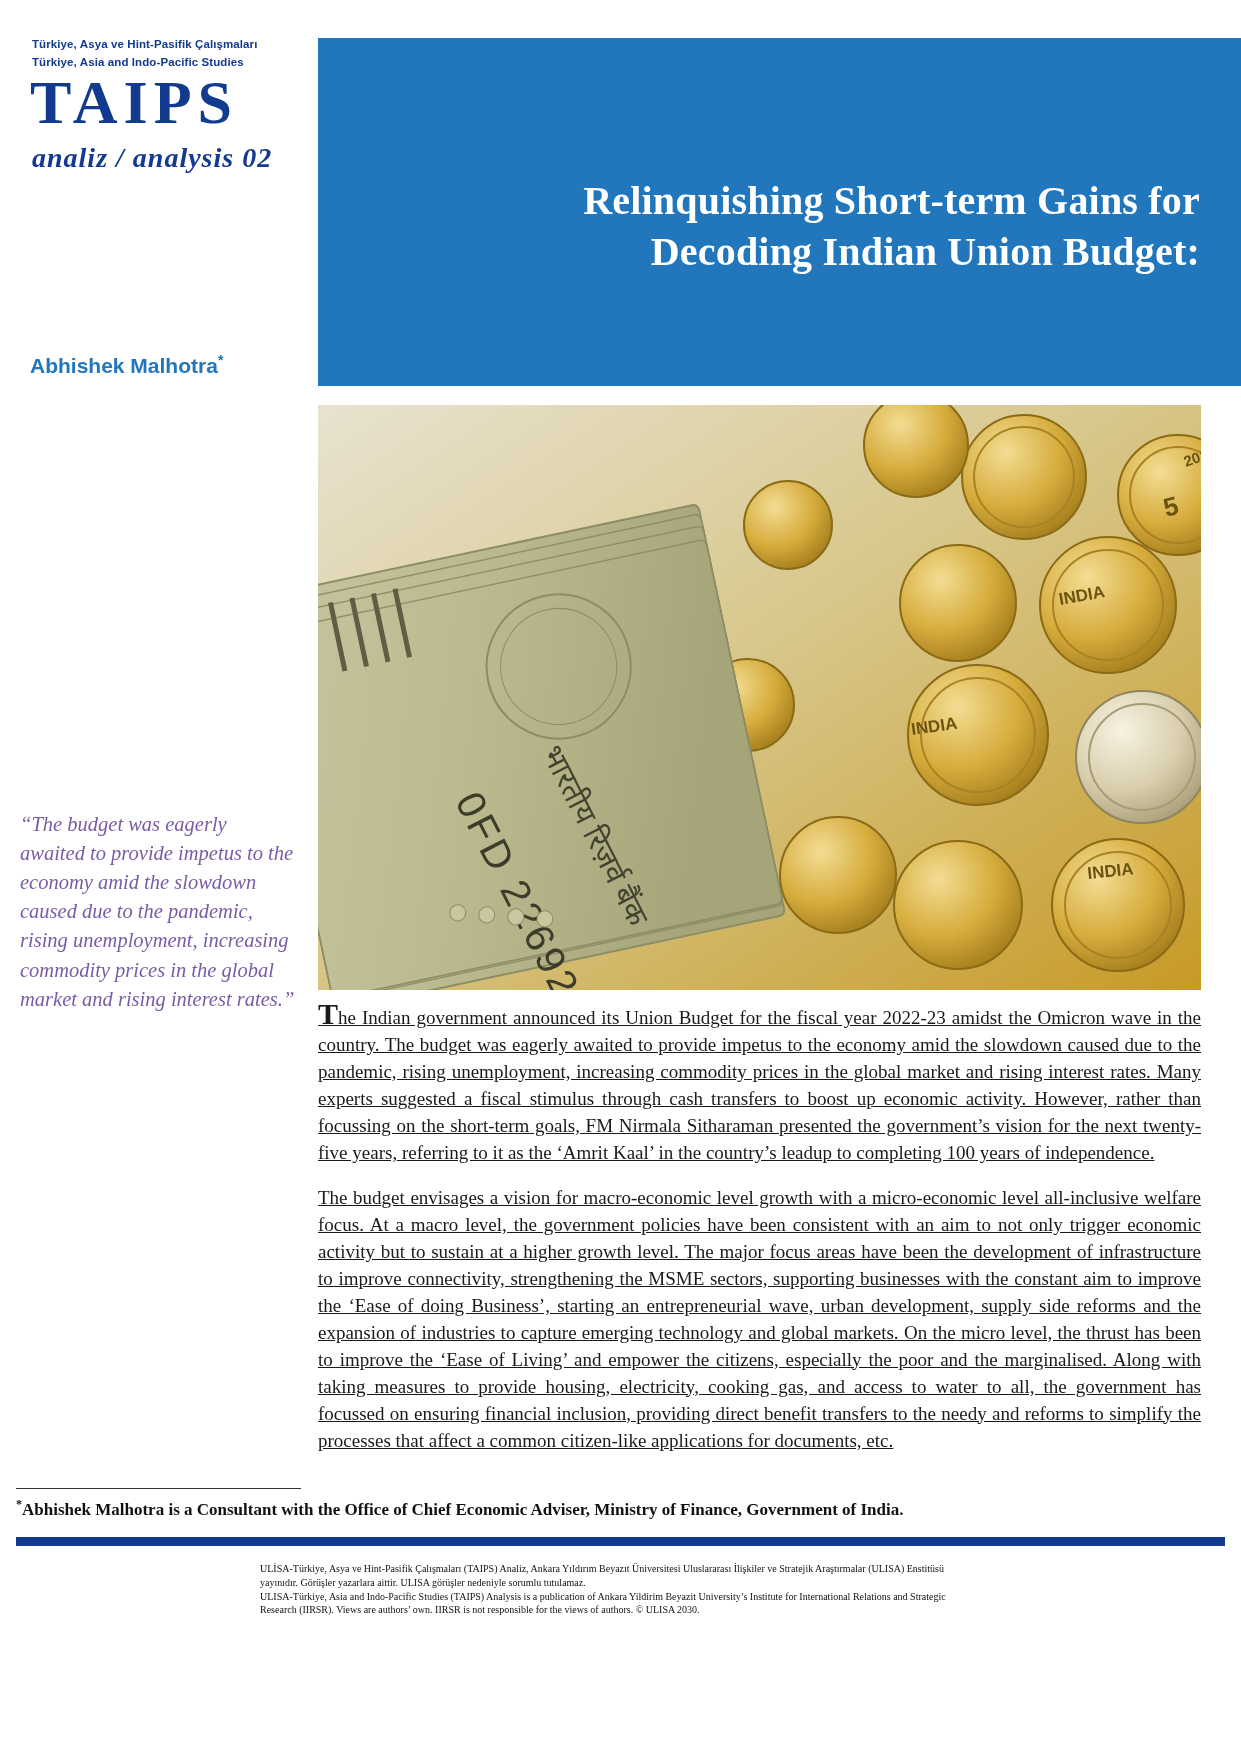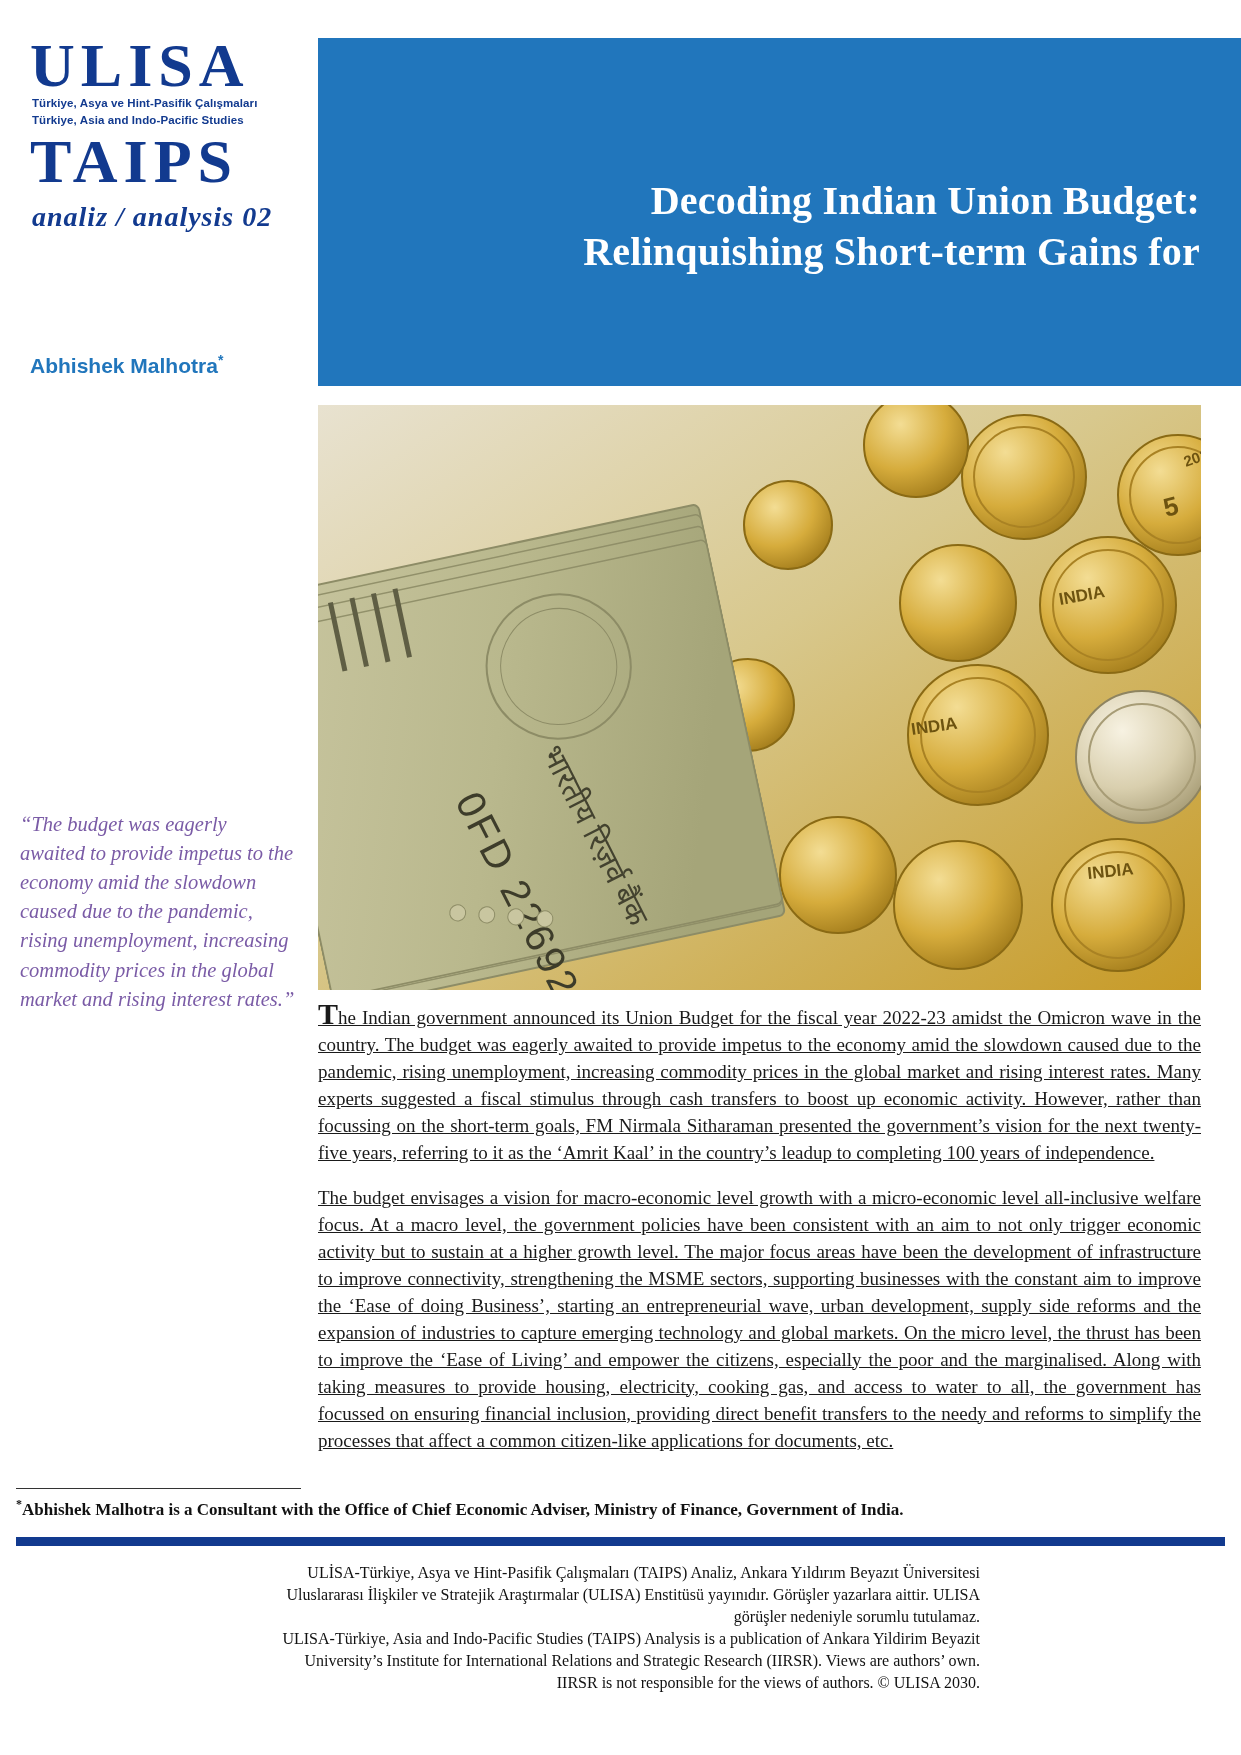--- a/index.html
+++ b/index.html
@@ -160,40 +160,39 @@
     top: 1537px;
     width: 1209px;
     height: 9px;
     background: #123a8f;
   }
   .footer-text {
     position: absolute;
     left: 260px;
     top: 1562px;
     width: 720px;
-    text-align: right;
-    font-family: "Liberation Serif", serif;
-    font-size: 16px;
+    text-align: left;
+    font-family: "Liberation Serif", serif;
+    font-size: 10px;
     line-height: 1.38;
     color: #111;
   }
   .footer-text p { margin: 0; }
 </style>
 </head>
 <body>
 
 <div class="header-band"></div>
 
 <div class="header-title">
+  <div>Relinquishing Short-term Gains for</div>
   <div>Decoding Indian Union Budget:</div>
-  <div>Relinquishing Short-term Gains for</div>
 </div>
 
 <div class="logo-block">
-  <div class="logo-ulisa">ULISA</div>
   <div class="logo-sub">Türkiye, Asya ve Hint-Pasifik Çalışmaları</div>
   <div class="logo-sub">Türkiye, Asia and Indo-Pacific Studies</div>
   <div class="logo-taips">TAIPS</div>
   <div class="logo-analiz">analiz / analysis 02</div>
 </div>
 
 <div class="author-name">
   <span>Abhishek Malhotra</span><sup>*</sup>
 </div>
 

